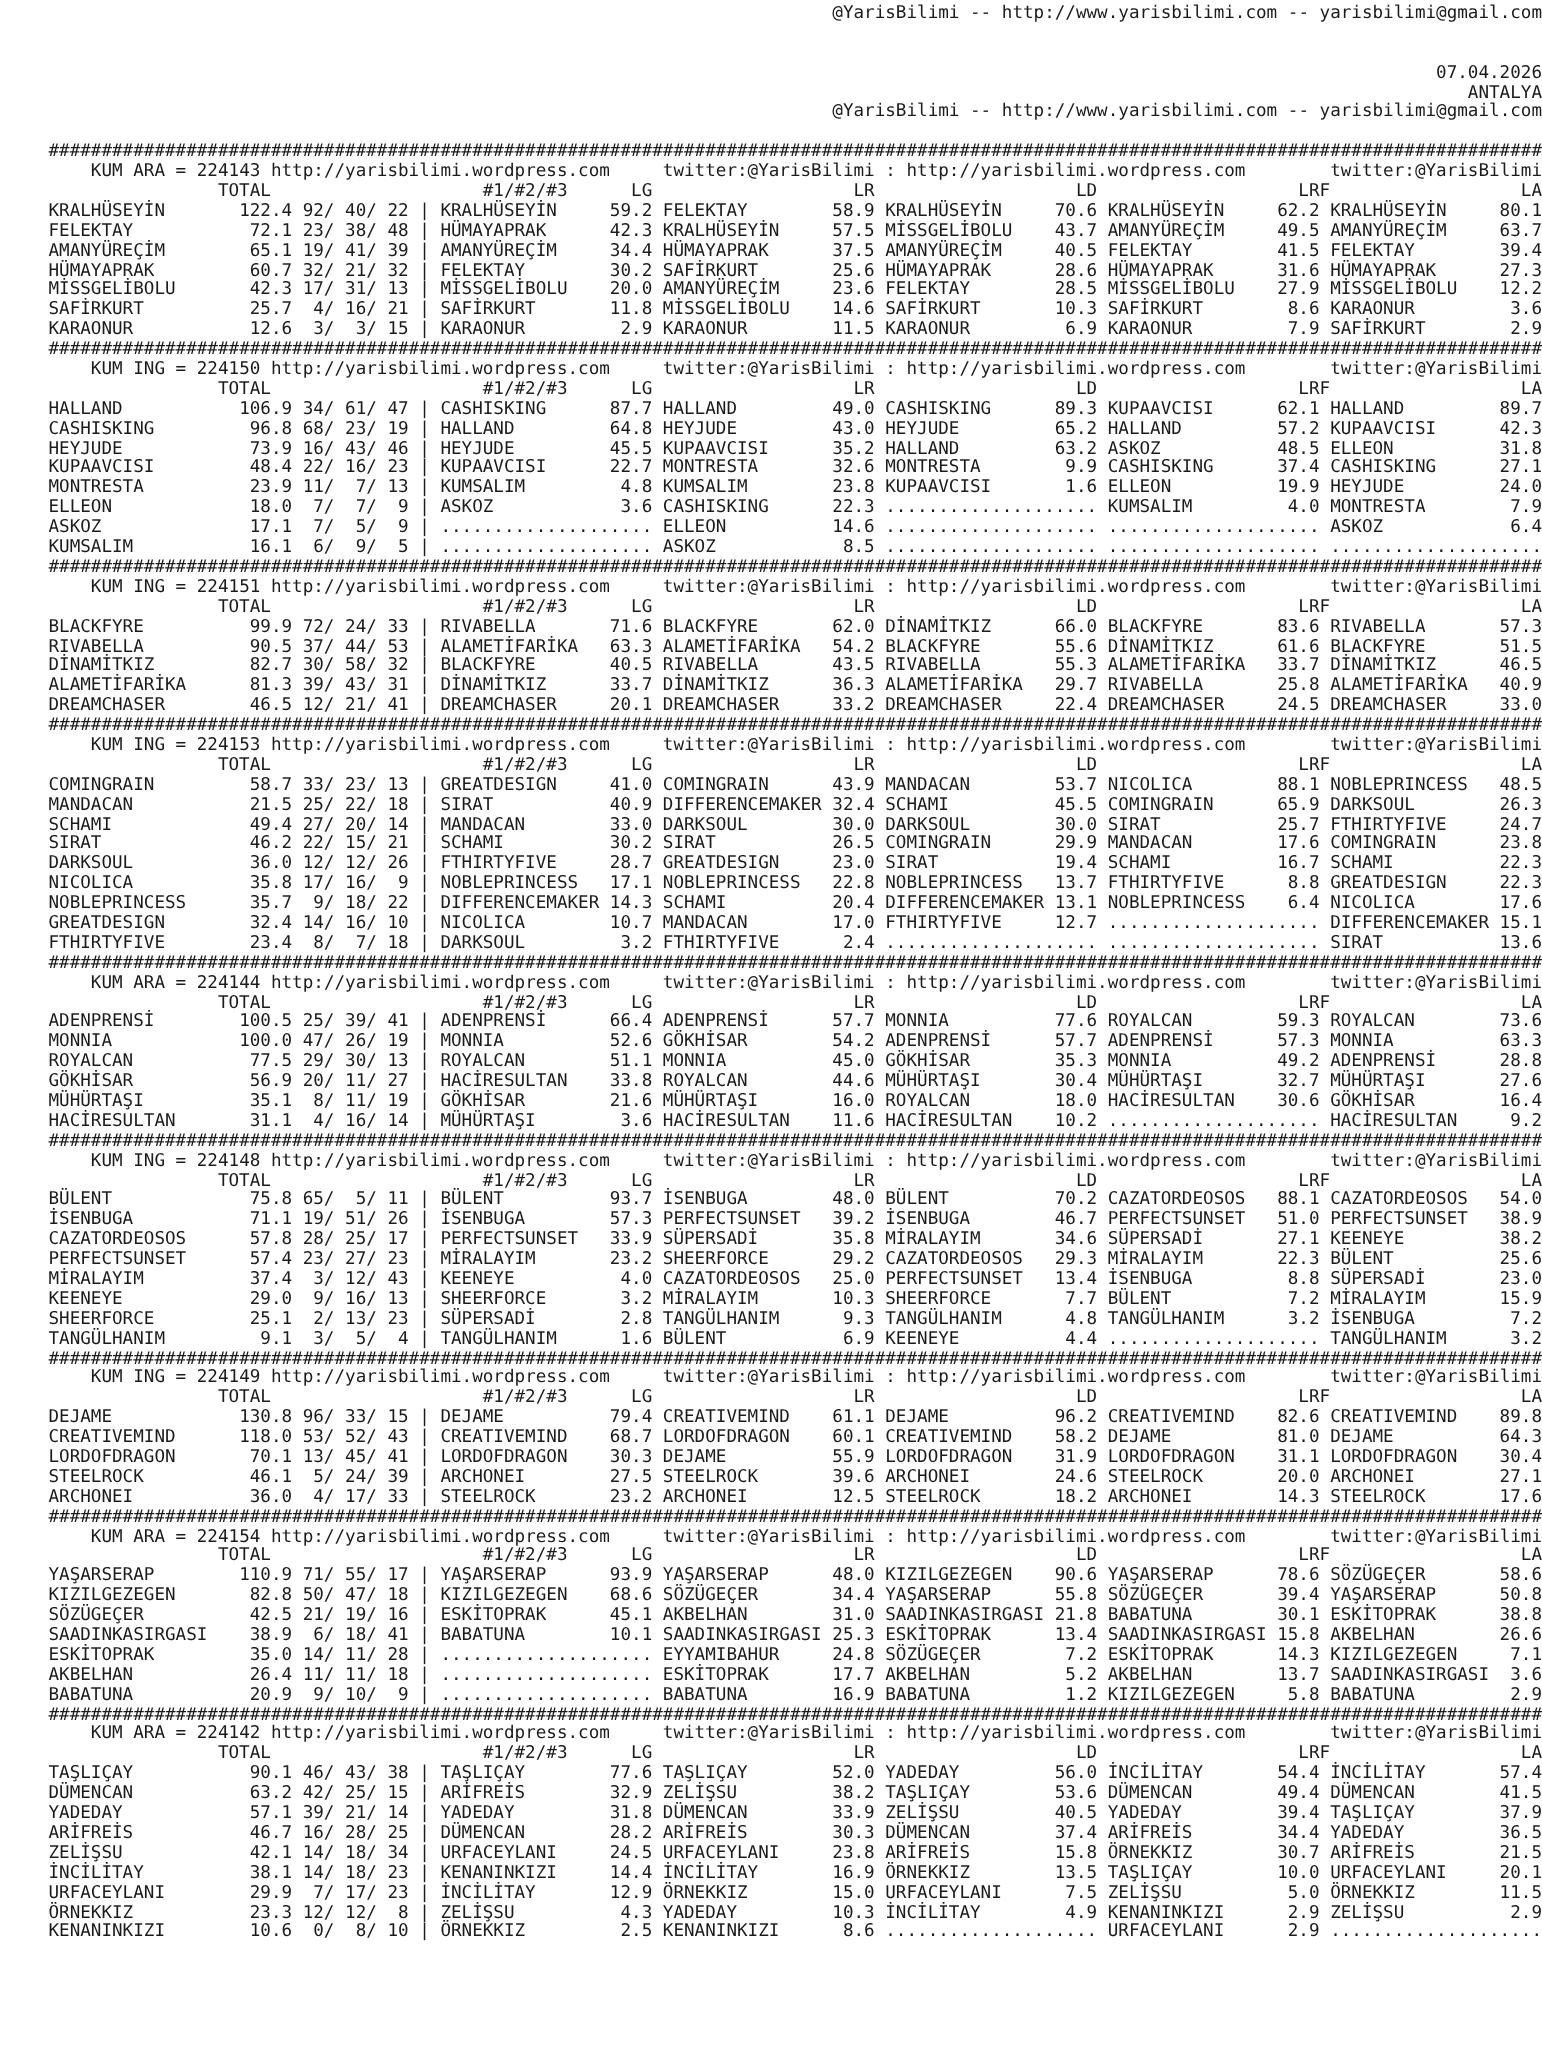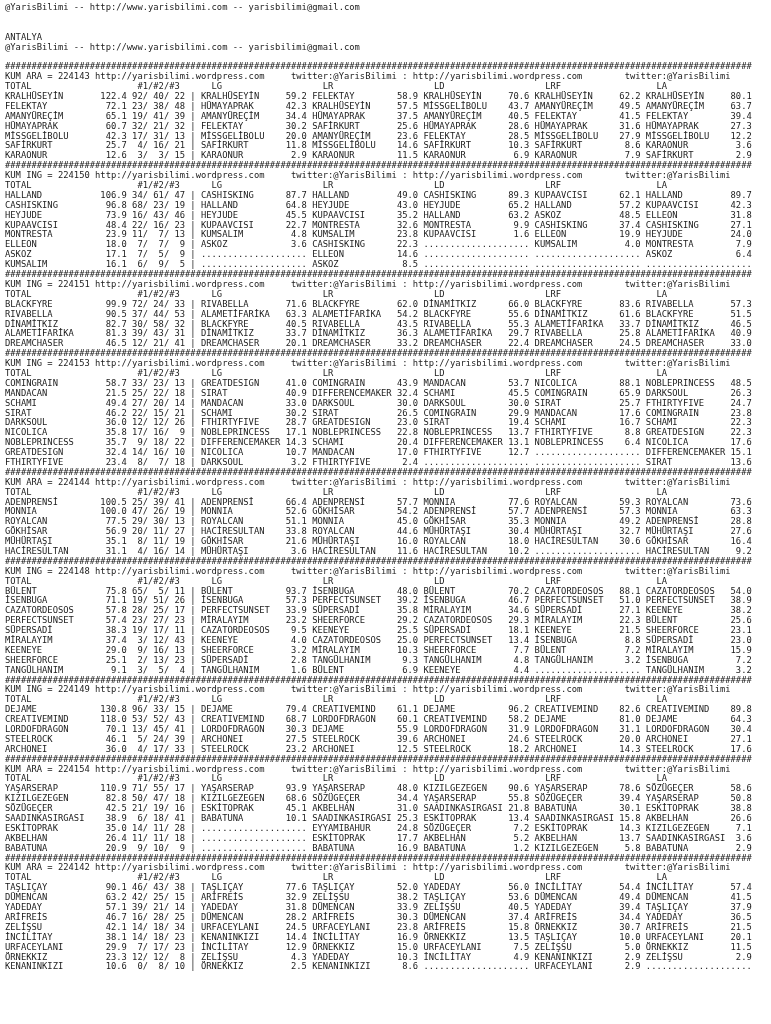--- a/index.html
+++ b/index.html
@@ -1,35 +1,36 @@
 <!DOCTYPE html>
 <html><head>
 <meta charset="utf-8">
 <style>
   html,body{margin:0;padding:0;background:#ffffff;}
   body{width:771px;height:1024px;overflow:hidden;}
-  #doc{padding:3px 0 0 5px;}
+  #doc{padding:3px 0 0 5px;text-align:right;}
   .ln{
     font-family:"DejaVu Sans Mono","Liberation Mono",monospace;
     font-size:8.8px;
     line-height:9.9px;
     height:9.9px;
     white-space:pre;
     color:#1b1b1b;
     letter-spacing:0;
   }
 </style>
 </head>
 <body>
 
 <div id="doc">
   <div>
     <div class="ln">@YarisBilimi -- http://www.yarisbilimi.com -- yarisbilimi@gmail.com</div>
     <div class="ln"></div>
     <div class="ln"></div>
+    <div class="ln">07.04.2026</div>
     <div class="ln">ANTALYA</div>
     <div class="ln">@YarisBilimi -- http://www.yarisbilimi.com -- yarisbilimi@gmail.com</div>
     <div class="ln"></div>
   </div>
   <div id="blocks">
       <div>
         <div class="ln sep">#############################################################################################################################################</div>
         <div class="ln">KUM ARA = 224143 http://yarisbilimi.wordpress.com     twitter:@YarisBilimi : http://yarisbilimi.wordpress.com        twitter:@YarisBilimi</div>
         <div class="ln">TOTAL                    #1/#2/#3      LG                   LR                   LD                   LRF                  LA</div>
         <div class="ln">KRALHÜSEYİN       122.4 92/ 40/ 22 | KRALHÜSEYİN     59.2 FELEKTAY        58.9 KRALHÜSEYİN     70.6 KRALHÜSEYİN     62.2 KRALHÜSEYİN     80.1</div>
@@ -89,21 +90,20 @@
         <div class="ln">HACİRESULTAN       31.1  4/ 16/ 14 | MÜHÜRTAŞI        3.6 HACİRESULTAN    11.6 HACİRESULTAN    10.2 .................... HACİRESULTAN     9.2</div>
       </div>
       <div>
         <div class="ln sep">#############################################################################################################################################</div>
         <div class="ln">KUM ING = 224148 http://yarisbilimi.wordpress.com     twitter:@YarisBilimi : http://yarisbilimi.wordpress.com        twitter:@YarisBilimi</div>
         <div class="ln">TOTAL                    #1/#2/#3      LG                   LR                   LD                   LRF                  LA</div>
         <div class="ln">BÜLENT             75.8 65/  5/ 11 | BÜLENT          93.7 İSENBUGA        48.0 BÜLENT          70.2 CAZATORDEOSOS   88.1 CAZATORDEOSOS   54.0</div>
         <div class="ln">İSENBUGA           71.1 19/ 51/ 26 | İSENBUGA        57.3 PERFECTSUNSET   39.2 İSENBUGA        46.7 PERFECTSUNSET   51.0 PERFECTSUNSET   38.9</div>
         <div class="ln">CAZATORDEOSOS      57.8 28/ 25/ 17 | PERFECTSUNSET   33.9 SÜPERSADİ       35.8 MİRALAYIM       34.6 SÜPERSADİ       27.1 KEENEYE         38.2</div>
         <div class="ln">PERFECTSUNSET      57.4 23/ 27/ 23 | MİRALAYIM       23.2 SHEERFORCE      29.2 CAZATORDEOSOS   29.3 MİRALAYIM       22.3 BÜLENT          25.6</div>
-        <div class="ln">SÜPERSADİ          38.3 19/ 17/ 11 | CAZATORDEOSOS    9.5 KEENEYE         25.5 SÜPERSADİ       18.1 KEENEYE         21.5 SHEERFORCE      23.1</div>
         <div class="ln">MİRALAYIM          37.4  3/ 12/ 43 | KEENEYE          4.0 CAZATORDEOSOS   25.0 PERFECTSUNSET   13.4 İSENBUGA         8.8 SÜPERSADİ       23.0</div>
         <div class="ln">KEENEYE            29.0  9/ 16/ 13 | SHEERFORCE       3.2 MİRALAYIM       10.3 SHEERFORCE       7.7 BÜLENT           7.2 MİRALAYIM       15.9</div>
         <div class="ln">SHEERFORCE         25.1  2/ 13/ 23 | SÜPERSADİ        2.8 TANGÜLHANIM      9.3 TANGÜLHANIM      4.8 TANGÜLHANIM      3.2 İSENBUGA         7.2</div>
         <div class="ln">TANGÜLHANIM         9.1  3/  5/  4 | TANGÜLHANIM      1.6 BÜLENT           6.9 KEENEYE          4.4 .................... TANGÜLHANIM      3.2</div>
       </div>
       <div>
         <div class="ln sep">#############################################################################################################################################</div>
         <div class="ln">KUM ING = 224149 http://yarisbilimi.wordpress.com     twitter:@YarisBilimi : http://yarisbilimi.wordpress.com        twitter:@YarisBilimi</div>
         <div class="ln">TOTAL                    #1/#2/#3      LG                   LR                   LD                   LRF                  LA</div>
         <div class="ln">DEJAME            130.8 96/ 33/ 15 | DEJAME          79.4 CREATIVEMIND    61.1 DEJAME          96.2 CREATIVEMIND    82.6 CREATIVEMIND    89.8</div>

